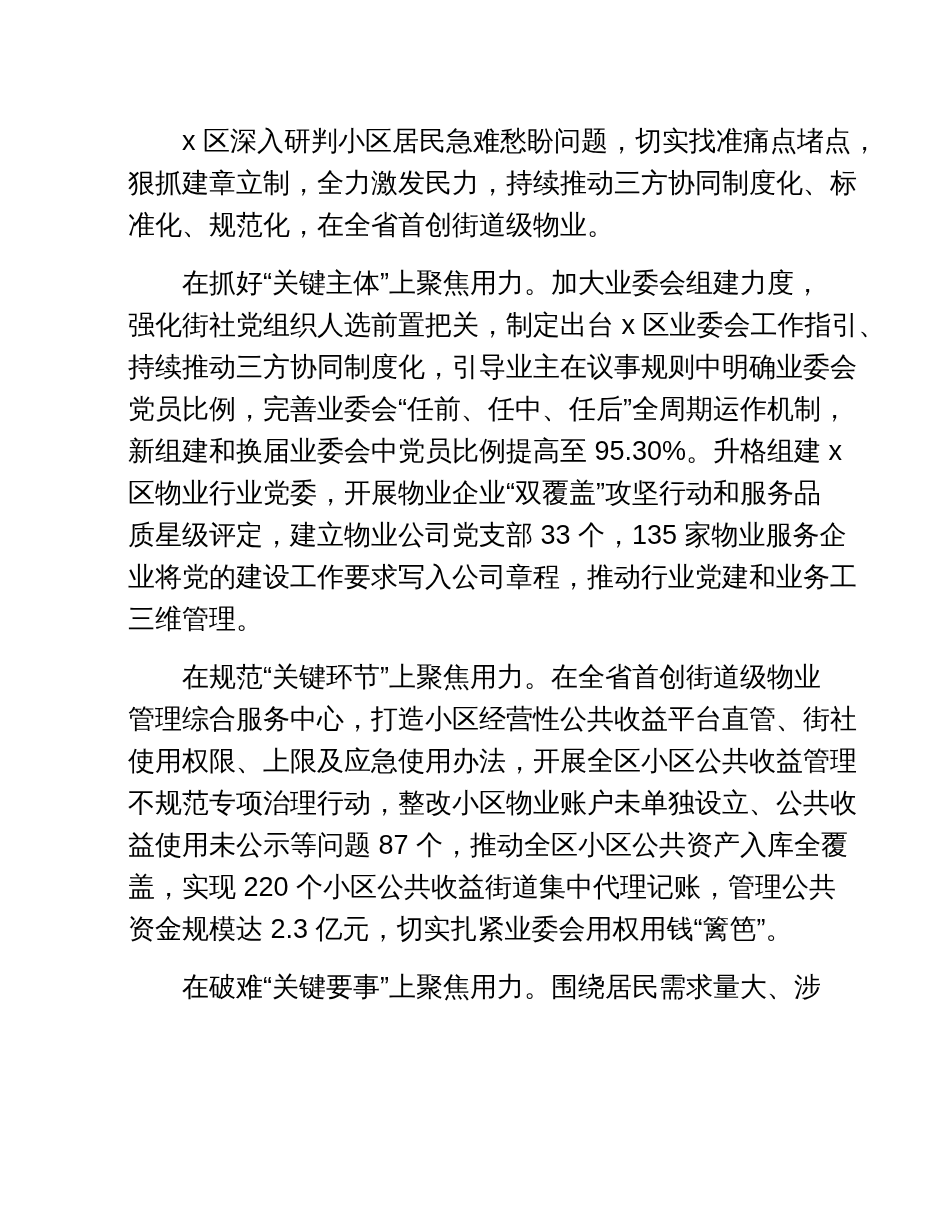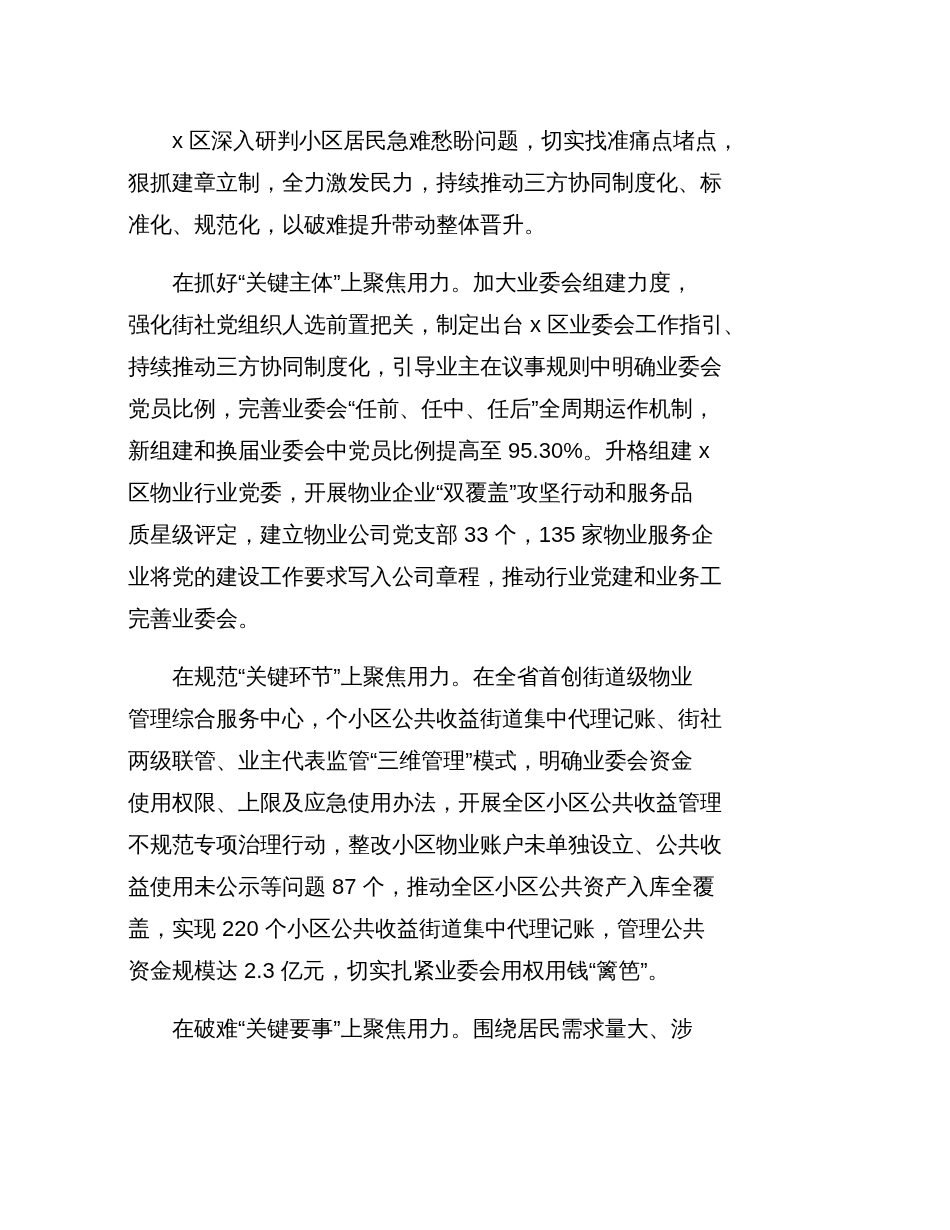--- a/index.html
+++ b/index.html
@@ -20,56 +20,55 @@
     overflow: hidden;
   }
   .doc-body {
     padding: 120px 90px 0 128px;
     color: #000000;
   }
   .para {
     margin: 0 0 16px 0;
   }
   .line {
-    font-size: 22px;
+    font-size: 27px;
     line-height: 42px;
     height: 42px;
     white-space: nowrap;
     letter-spacing: 0;
     color: inherit;
   }
   .para .line:first-child {
     text-indent: 2em;
   }
 </style>
 </head>
 <body>
 
 <div class="page" style="background: rgb(255, 255, 255);">
   <div class="doc-body" id="doc-body" style="color: rgb(0, 0, 0);">
       <div class="para">
         <div class="line">x 区深入研判小区居民急难愁盼问题，切实找准痛点堵点，</div>
         <div class="line">狠抓建章立制，全力激发民力，持续推动三方协同制度化、标</div>
-        <div class="line">准化、规范化，以破难提升带动整体晋升。</div>
+        <div class="line">准化、规范化，在全省首创街道级物业。</div>
       </div>
       <div class="para">
         <div class="line">在抓好“关键主体”上聚焦用力。加大业委会组建力度，</div>
         <div class="line">强化街社党组织人选前置把关，制定出台 x 区业委会工作指引、</div>
         <div class="line">持续推动三方协同制度化，引导业主在议事规则中明确业委会</div>
         <div class="line">党员比例，完善业委会“任前、任中、任后”全周期运作机制，</div>
         <div class="line">新组建和换届业委会中党员比例提高至 95.30%。升格组建 x</div>
         <div class="line">区物业行业党委，开展物业企业“双覆盖”攻坚行动和服务品</div>
         <div class="line">质星级评定，建立物业公司党支部 33 个，135 家物业服务企</div>
         <div class="line">业将党的建设工作要求写入公司章程，推动行业党建和业务工</div>
-        <div class="line">完善业委会。</div>
+        <div class="line">三维管理。</div>
       </div>
       <div class="para">
         <div class="line">在规范“关键环节”上聚焦用力。在全省首创街道级物业</div>
-        <div class="line">管理综合服务中心，个小区公共收益街道集中代理记账、街社</div>
-        <div class="line">两级联管、业主代表监管“三维管理”模式，明确业委会资金</div>
+        <div class="line">管理综合服务中心，打造小区经营性公共收益平台直管、街社</div>
         <div class="line">使用权限、上限及应急使用办法，开展全区小区公共收益管理</div>
         <div class="line">不规范专项治理行动，整改小区物业账户未单独设立、公共收</div>
         <div class="line">益使用未公示等问题 87 个，推动全区小区公共资产入库全覆</div>
         <div class="line">盖，实现 220 个小区公共收益街道集中代理记账，管理公共</div>
         <div class="line">资金规模达 2.3 亿元，切实扎紧业委会用权用钱“篱笆”。</div>
       </div>
       <div class="para">
         <div class="line">在破难“关键要事”上聚焦用力。围绕居民需求量大、涉</div>
       </div>
     </div>

